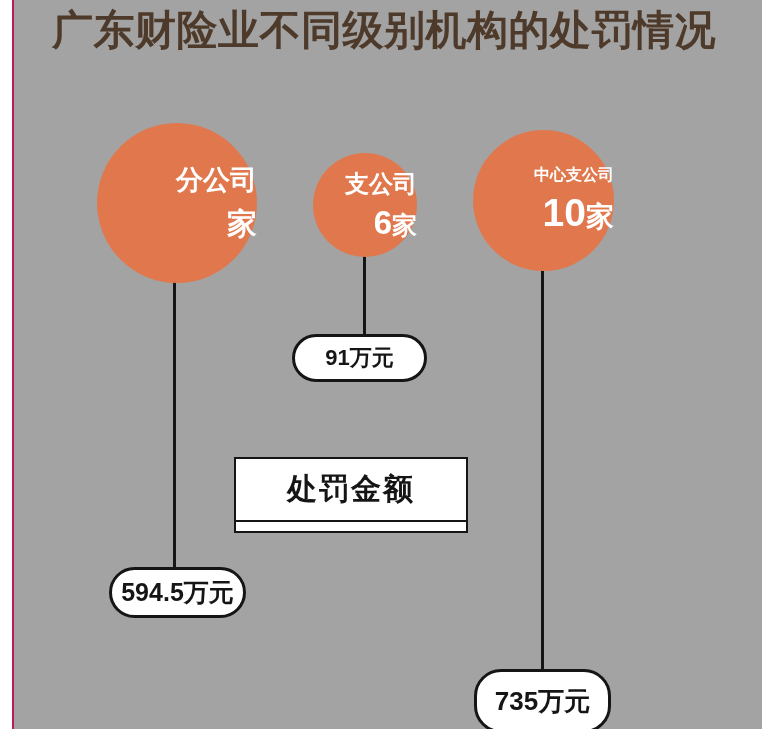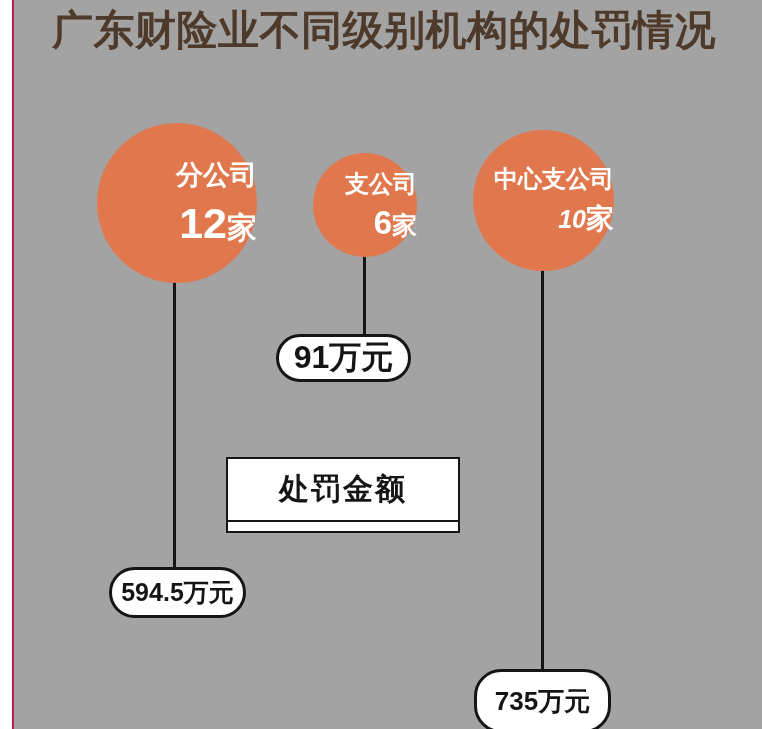--- a/index.html
+++ b/index.html
@@ -46,51 +46,51 @@
     justify-content: center;
     text-align: center;
   }
   .circle-1 { left: 83px;  top: 123px; width: 160px; height: 160px; }
   .circle-2 { left: 299px; top: 153px; width: 104px; height: 104px; }
   .circle-3 { left: 459px; top: 130px; width: 141px; height: 141px; }
 
   .circle .c-name { font-weight: 700; }
   .circle-1 .c-name { font-size: 27px; margin-bottom: 6px; }
   .circle-2 .c-name { font-size: 24px; margin-bottom: 4px; }
-  .circle-3 .c-name { font-size: 24px; margin-bottom: 5px; }
+  .circle-3 .c-name { font-size: 16px; margin-bottom: 5px; }
 
   .count-line { display: flex; align-items: baseline; justify-content: center; }
   .count-num { font-weight: 700; }
   .count-unit { font-weight: 700; }
   .circle-1 .count-num { font-size: 43px; }
   .circle-1 .count-unit { font-size: 30px; }
   .circle-2 .count-num { font-size: 33px; }
   .circle-2 .count-unit { font-size: 25px; }
-  .circle-3 .count-num { font-size: 25px; font-style: italic; }
+  .circle-3 .count-num { font-size: 39px; }
   .circle-3 .count-unit { font-size: 28px; }
 
   .pill {
     position: absolute;
     background: #ffffff;
     border: 3px solid #151515;
     border-radius: 27px;
     display: flex;
     align-items: center;
     justify-content: center;
     font-weight: 700;
     color: #151515;
     box-sizing: border-box;
   }
   .pill-1 { left: 95px;  top: 567px; width: 137px; height: 51px; font-size: 25px; }
-  .pill-2 { left: 262px; top: 334px; width: 135px; height: 48px; font-size: 32px; }
+  .pill-2 { left: 278px; top: 334px; width: 135px; height: 48px; font-size: 22px; }
   .pill-3 { left: 460px; top: 669px; width: 137px; height: 64px; font-size: 26px; }
 
   .center-box {
     position: absolute;
-    left: 212px;
+    left: 220px;
     top: 457px;
     width: 234px;
     height: 76px;
     border: 2.5px solid #151515;
     background: #ffffff;
     box-sizing: border-box;
     display: flex;
     flex-direction: column;
   }
   .center-box .cb-main {
@@ -115,21 +115,20 @@
 
   <div class="title" style="color: rgb(78, 58, 42);">广东财险业不同级别机构的处罚情况</div>
 
   <div class="vline vline-1" style="background: rgb(21, 21, 21);"></div>
   <div class="vline vline-2" style="background: rgb(21, 21, 21);"></div>
   <div class="vline vline-3" style="background: rgb(21, 21, 21);"></div>
 
   <div class="circle circle-1" style="background: rgb(225, 120, 77); color: rgb(255, 255, 255);">
     <div class="c-name">分公司</div>
     <div class="count-line">
-      <span class="count-num">12</span>
         <span class="count-unit">家</span>
     </div>
   </div>
 
   <div class="circle circle-2" style="background: rgb(225, 120, 77); color: rgb(255, 255, 255);">
     <div class="c-name">支公司</div>
     <div class="count-line">
       <span class="count-num">6</span>
         <span class="count-unit">家</span>
     </div>

